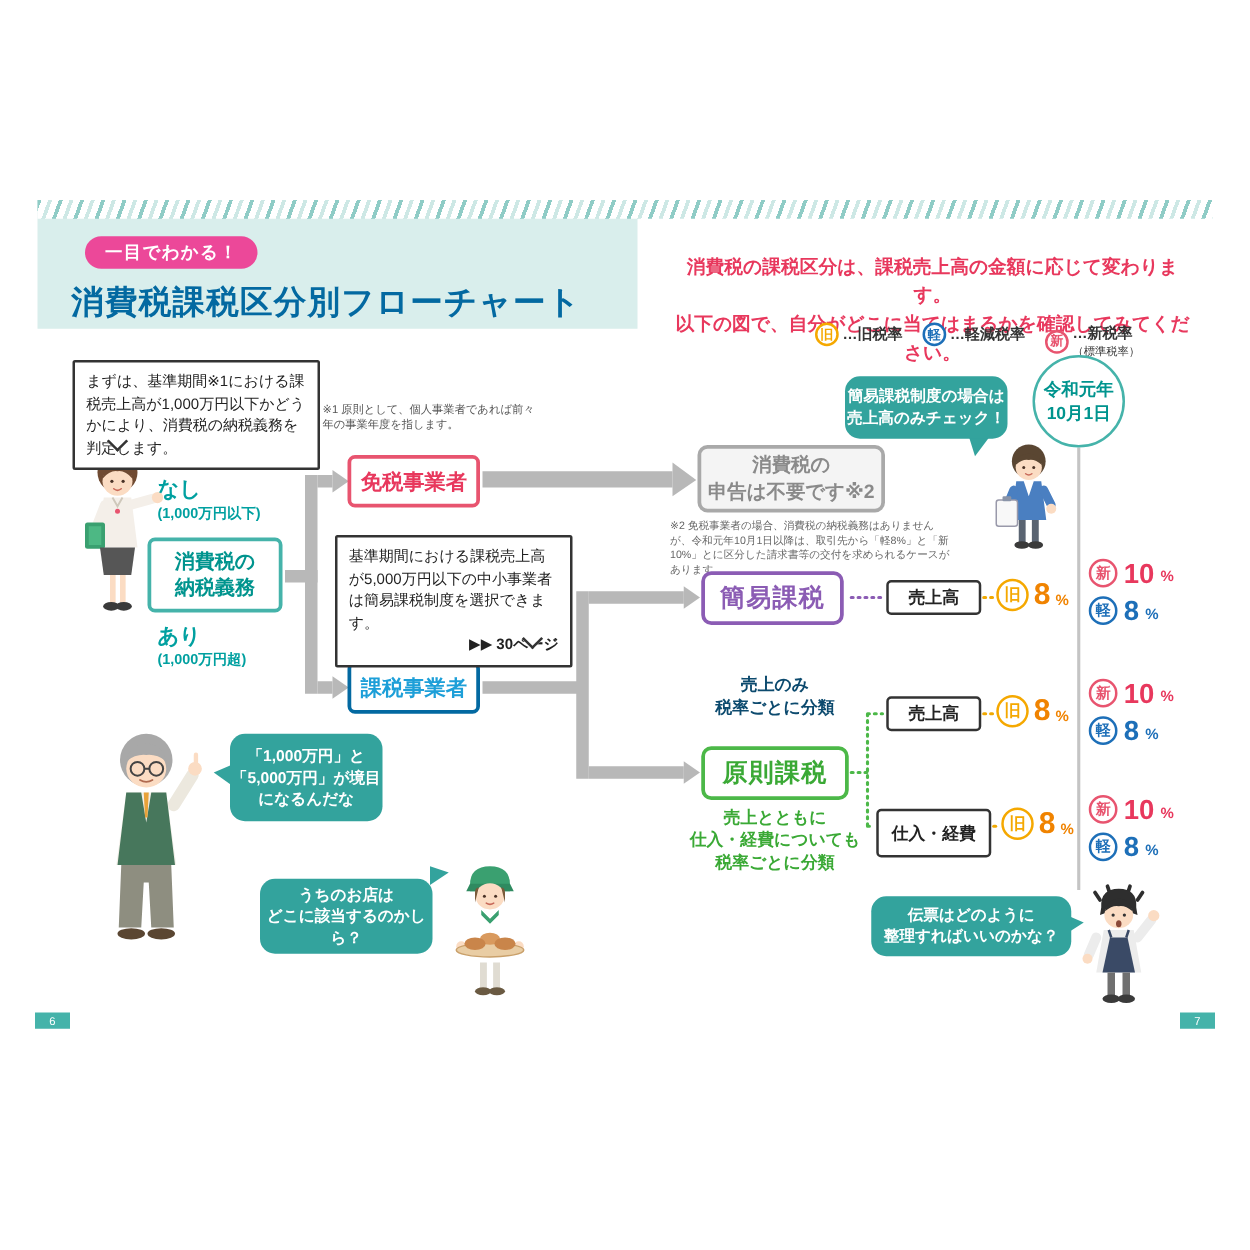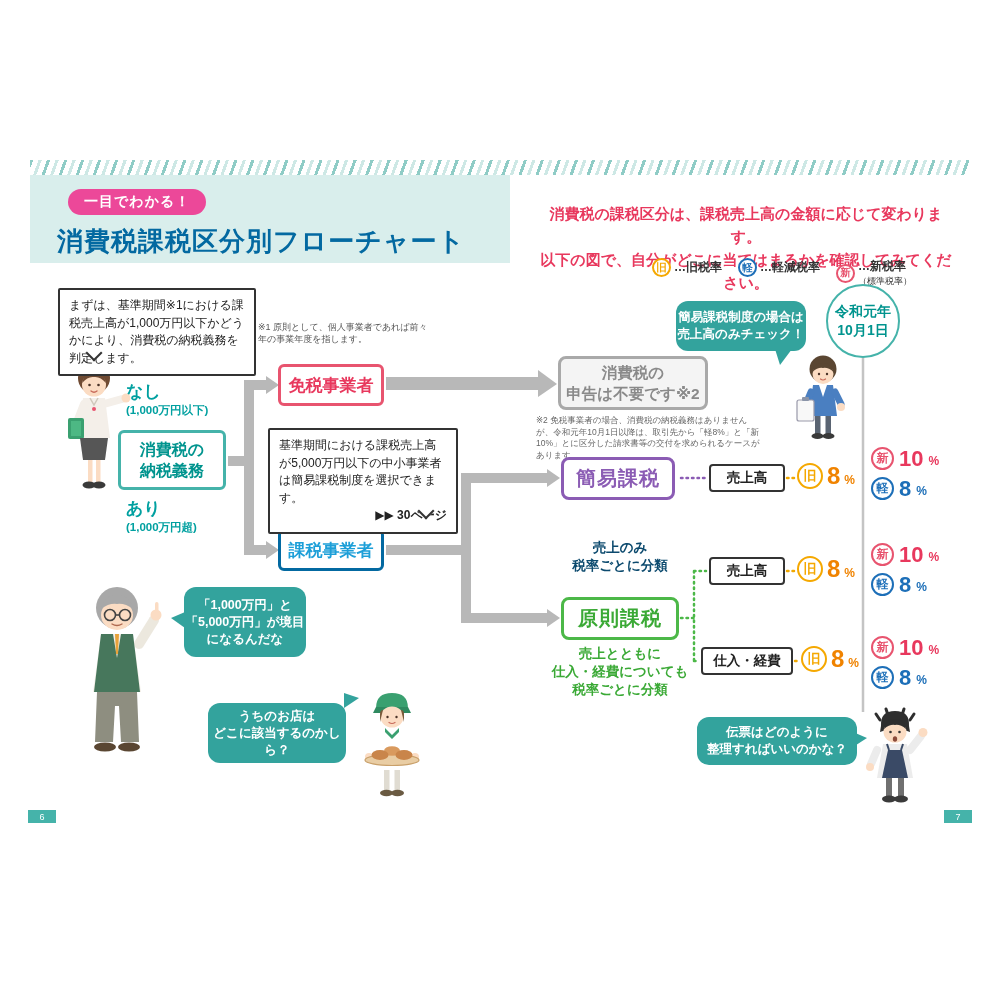--- a/index.html
+++ b/index.html
@@ -154,21 +154,21 @@
   <div class="caption" style="left:545px; top:499px; width:150px; color:#0c4a6e;margin-top:40px;">売上のみ
 税率ごとに分類</div>
 
   <div class="fbox" style="left:561px; top:597px; width:118px; height:43px; border:3px solid #4cb848; color:#3aa935; font-size:20px; border-radius:8px; letter-spacing:1px;">原則課税</div>
   <div class="caption" style="left:533px; top:645px; width:174px; color:#3aa935;">売上とともに
 仕入・経費についても
 税率ごとに分類</div>
 
   <div class="fbox" style="left:709px; top:464px; width:76px; height:28px; border:2px solid #333; color:#222; font-size:13.5px; border-radius:4px;">売上高</div>
   <div class="fbox" style="left:709px; top:557px; width:76px; height:28px; border:2px solid #333; color:#222; font-size:13.5px; border-radius:4px;">売上高</div>
-  <div class="fbox" style="left:701px; top:647px; width:92px; height:28px; border:2px solid #333; color:#222; font-size:13.5px; border-radius:4px;">仕入・経費</div>
+  <div class="fbox" style="left:701px; top:647px; width:92px; height:39px; border:2px solid #333; color:#222; font-size:13.5px; border-radius:4px;">仕入・経費</div>
 
   <div class="rate" style="left:797px; top:463px;">
     <span class="rsym sym-old">旧</span>
     <span class="rval c-old">8</span>
     <span class="runit c-old">%</span>
   </div>
   <div class="rate" style="left:797px; top:556px;">
     <span class="rsym sym-old">旧</span>
     <span class="rval c-old">8</span>
     <span class="runit c-old">%</span>

